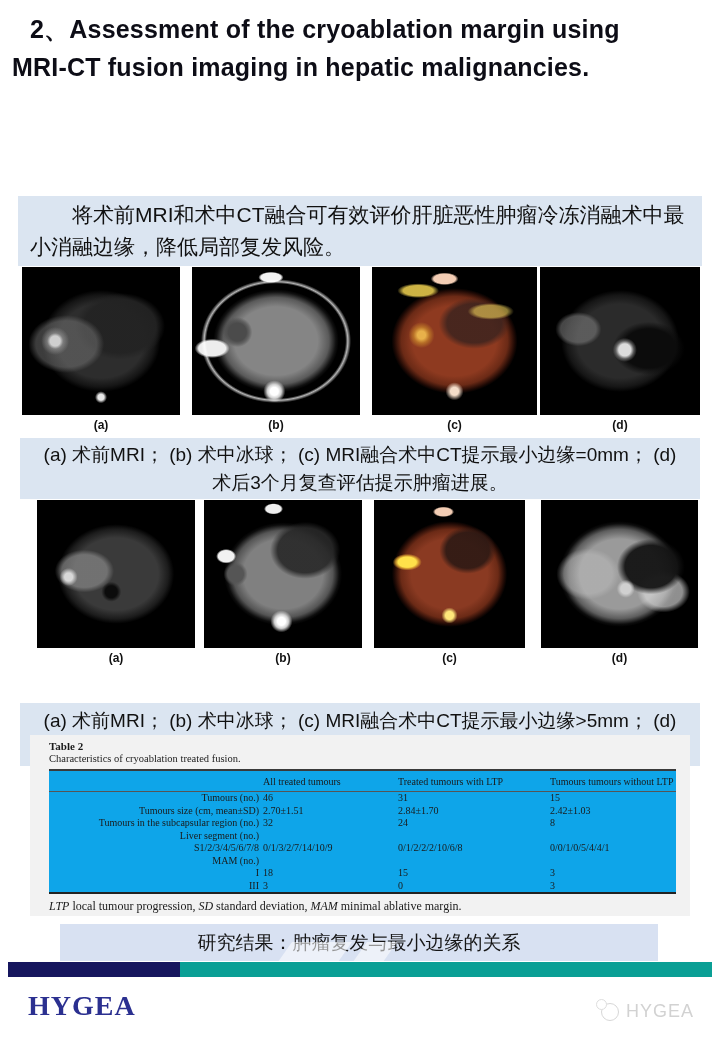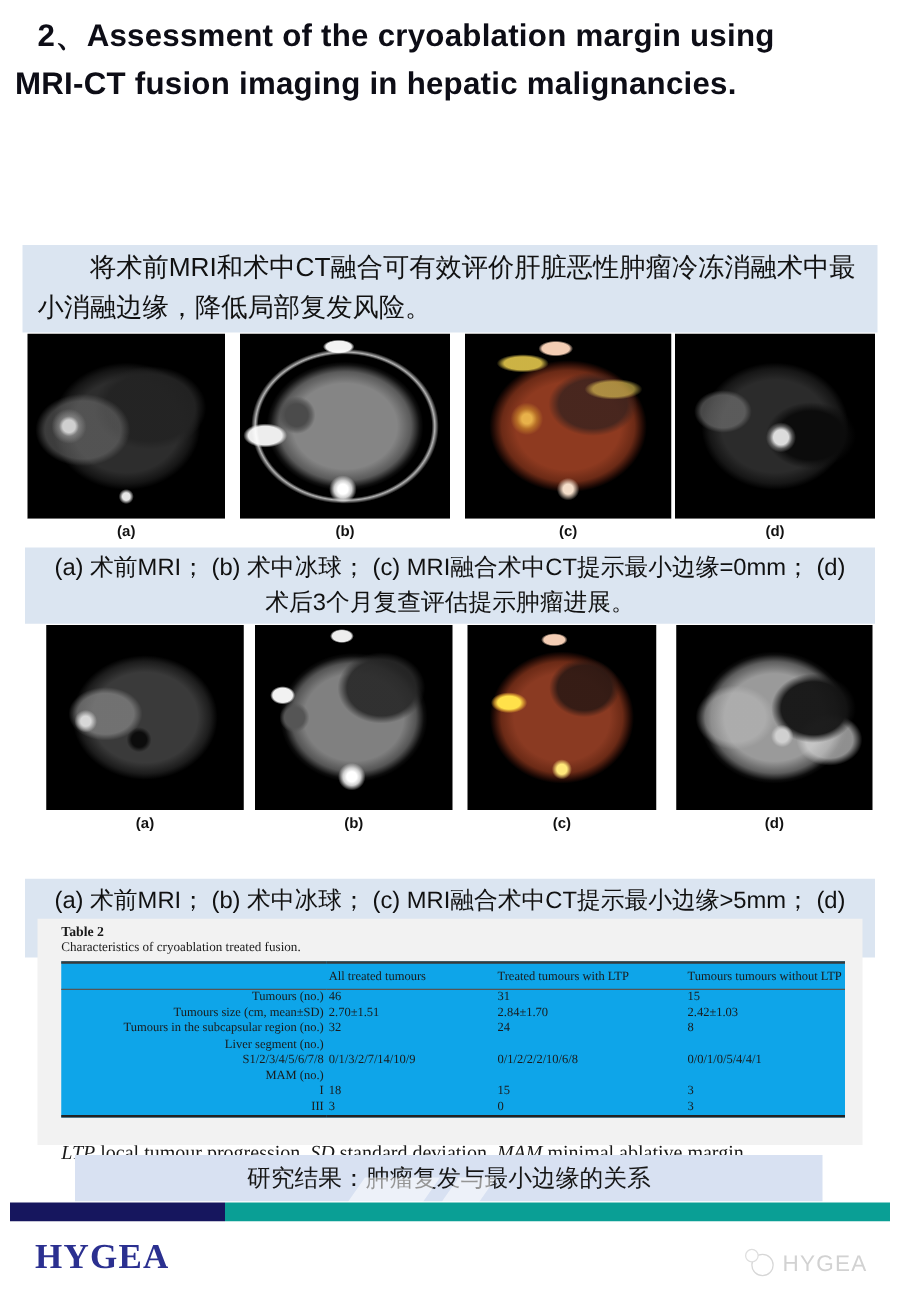--- a/index.html
+++ b/index.html
@@ -99,21 +99,21 @@
   table.ptable{border-collapse:collapse;width:627px;margin-top:5px;background:#0ea5e9;
                font-size:10px;table-layout:fixed;}
   .ptable col.c0{width:212px;} .ptable col.c1{width:135px;}
   .ptable col.c2{width:152px;} .ptable col.c3{width:128px;}
   .ptable thead th{font-weight:normal;text-align:left;padding:5px 2px 4px 2px;
                    border-top:2px solid #3a3a3a;border-bottom:1px solid #555;}
   .ptable thead th:first-child{padding-left:16px;}
   .ptable td{padding:0 2px;height:12.5px;line-height:12.5px;white-space:nowrap;overflow:hidden;}
   .ptable td:first-child{padding-left:16px;text-align:right;}
   .ptable tbody tr:last-child td{border-bottom:2px solid #222;}
-  .footnote{font-size:16px;margin-top:20px;}
+  .footnote{font-size:12px;margin-top:5px;}
   .footnote .ab{font-style:italic;}
 
   
   .resultbar{position:absolute;left:60px;top:924px;width:598px;height:37px;background:#d8e1f2;
              display:flex;align-items:center;justify-content:center;font-size:19px;color:#161616;}
 
   
   .streak{position:absolute;background:rgba(255,255,255,.55);transform:skewX(-35deg);}
   .stripe{position:absolute;top:962px;height:15px;}
   .stripe-navy{left:8px;width:172px;background:#16165e;}

